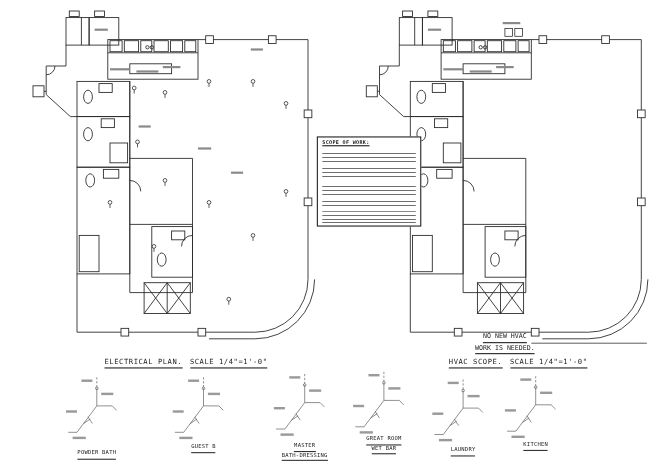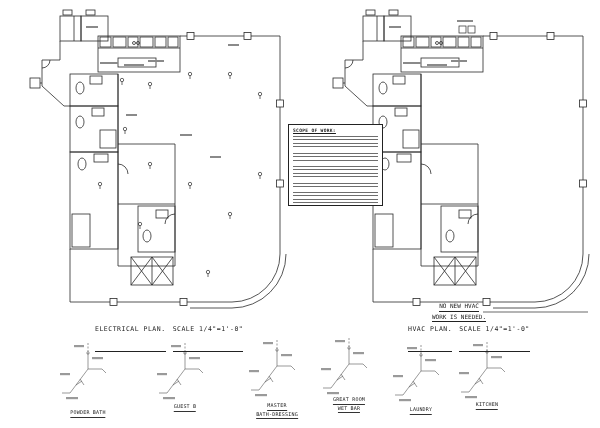--- a/index.html
+++ b/index.html
@@ -3,21 +3,21 @@
 <meta charset="utf-8">
 <style>
   html,body{margin:0;padding:0;background:#ffffff;}
   .sheet{
     position:relative;width:600px;height:428px;background:#ffffff;overflow:hidden;
     font-family:"DejaVu Sans Mono","Liberation Mono",monospace;color:#1c1c1c;
   }
   svg{position:absolute;left:0;top:0;}
   .lbl{position:absolute;white-space:nowrap;color:#1c1c1c;}
   .plan-title{font-size:6.5px;letter-spacing:.5px;}
-  .plan-title .seg{display:inline-block;border-bottom:.8px solid #222;padding-bottom:18px;margin-right:7px;}
+  .plan-title .seg{display:inline-block;border-bottom:.8px solid #222;padding-bottom:1px;margin-right:7px;}
   .note{font-size:6px;line-height:9px;text-align:center;}
   .note span{display:inline-block;border-bottom:.7px solid #222;padding-bottom:.5px;}
   .riser-label{font-size:5px;letter-spacing:.2px;text-align:center;transform:translateX(-50%);line-height:7px;}
   .riser-label span{display:inline-block;border-bottom:.7px solid #333;padding-bottom:.5px;}
   .scope-box{
     position:absolute;left:288px;top:124px;width:95px;height:82px;
     border:.9px solid #222;background:#fff;box-sizing:border-box;padding:3px 4px;
   }
   .scope-title{font-size:4.6px;font-weight:bold;letter-spacing:.3px;margin-bottom:3px;text-decoration:underline;}
   .fauxtext{
@@ -203,21 +203,21 @@
     <div class="scope-title">SCOPE OF WORK:</div>
     <div class="fauxtext" style="height:26px;margin-bottom:4px;"></div>
     <div class="fauxtext" style="height:22px;margin-bottom:4px;"></div>
     <div class="fauxtext" style="height:12px;"></div>
   </div>
 
   <div class="lbl plan-title" style="left:95px;top:325px;">
     <span class="seg">ELECTRICAL PLAN.</span><span class="seg">SCALE 1/4"=1'-0"</span>
   </div>
   <div class="lbl plan-title" style="left:408px;top:325px;">
-    <span class="seg">HVAC PLAN.</span><span class="seg">SCALE 1/4"=1'-0"</span>
+    <span class="seg">HVAC SCOPE.</span><span class="seg">SCALE 1/4"=1'-0"</span>
   </div>
 
   <div class="lbl note" style="left:424px;top:301px;width:70px;">
     <span>NO NEW HVAC</span><br>
     <span>WORK IS NEEDED.</span>
   </div>
 
   <div class="lbl riser-label" style="left:88px;top:409px;">
     <span>POWDER BATH</span>
   </div>

